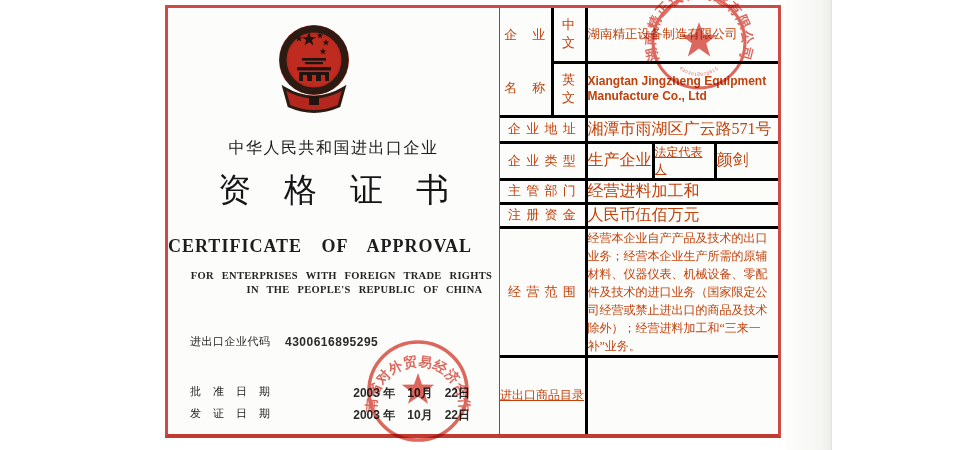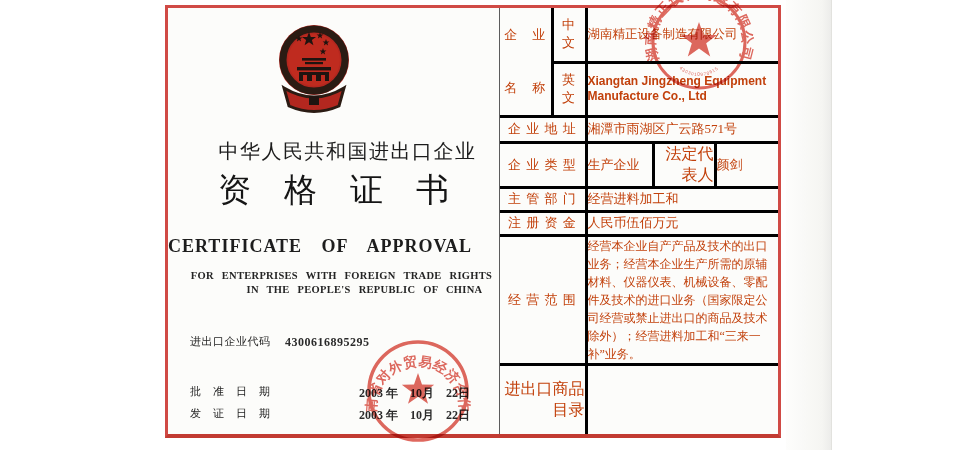--- a/index.html
+++ b/index.html
@@ -17,21 +17,21 @@
   .cert{
     position:absolute;left:165px;top:5px;width:616px;height:433px;
     border:3px solid #d04a45;border-bottom:4px solid #c23b32;
     background:#fcfcfa;box-sizing:border-box;
   }
   
   .left-panel{position:absolute;left:0;top:0;width:331px;height:100%;}
   .emblem{position:absolute;left:108px;top:14px;}
   .t-cn{
     position:absolute;left:0;top:130px;width:100%;text-align:center;
-    font-size:20px;letter-spacing:1.5px;color:#1c1c1c;font-weight:500;margin-left:14px;
+    font-size:16px;letter-spacing:1.5px;color:#1c1c1c;font-weight:500;
   }
   .t-main{
     position:absolute;left:0;top:160px;width:100%;text-align:center;
     font-size:33px;font-weight:normal;color:#151515;
   }
   .t-en{
     position:absolute;left:0;top:228px;width:100%;text-align:left;
     font-size:18px;font-weight:600;letter-spacing:1px;word-spacing:14px;color:#1d1d1d;
   }
   .t-sub1,.t-sub2{
@@ -40,52 +40,52 @@
   }
   .t-sub1{top:262px;margin-left:8px;}
   .t-sub2{top:276px;padding-left:31px;}
   .frow{position:absolute;left:22px;width:290px;height:20px;}
   .flabel{
     position:absolute;left:0;top:0;font-size:11px;letter-spacing:0.5px;color:#242424;
     white-space:nowrap;
   }
   .fvalue{
     position:absolute;left:95px;top:1px;width:185px;
-    font-family:Liberation Serif, serif;
+    font-family:Liberation Sans, sans-serif;
     font-size:11.5px;font-weight:bold;color:#2b2b2b;white-space:nowrap;
   }
   .fvalue.num{font-size:12px;letter-spacing:0.5px;}
   .fvalue.date{text-align:right;font-size:12px;}
   
   .right-panel{
     position:absolute;left:331px;top:0;width:279px;height:100%;
     border-left:1px solid #5c5c5c;box-sizing:border-box;overflow:hidden;
   }
   table.info{
     border-collapse:collapse;border-style:hidden;table-layout:fixed;
     width:100%;height:100%;
   }
   table.info td{
     border:3px solid #000000;color:#c2410c;vertical-align:middle;
     padding:0;overflow:hidden;
   }
   td.lab{text-align:center;font-size:13px;letter-spacing:1px;color:#161616;}
-  td.val{font-size:13px;padding:2px 6px;}
+  td.val{font-size:16px;padding:2px 6px;}
   .stack2{display:flex;flex-direction:column;justify-content:space-around;height:100%;}
   .stack2 div{text-align:center;font-size:13px;letter-spacing:1px;}
   td.val-en{
     font-family:"Liberation Sans","DejaVu Sans",sans-serif;
     font-size:12px;font-weight:bold;vertical-align:bottom;
     padding:0 6px 8px 6px;line-height:1.25;color:#2a2a2a;
   }
   td.val-scope{
     vertical-align:top;padding:8px 12px 0 10px;font-size:12px;line-height:1.5;
     color:#1c1c1c;
   }
-  td.lab-small{text-align:right;font-size:16px;letter-spacing:0;}
+  td.lab-small{text-align:left;font-size:12px;letter-spacing:0;text-decoration:underline;}
   
   .stamp{position:absolute;opacity:0.82;mix-blend-mode:multiply;pointer-events:none;}
   .stamp-a{left:634px;top:-23px;}
   .stamp-b{left:353px;top:326px;}
 </style>
 </head>
 <body>
 
 <div class="canvas">
 

